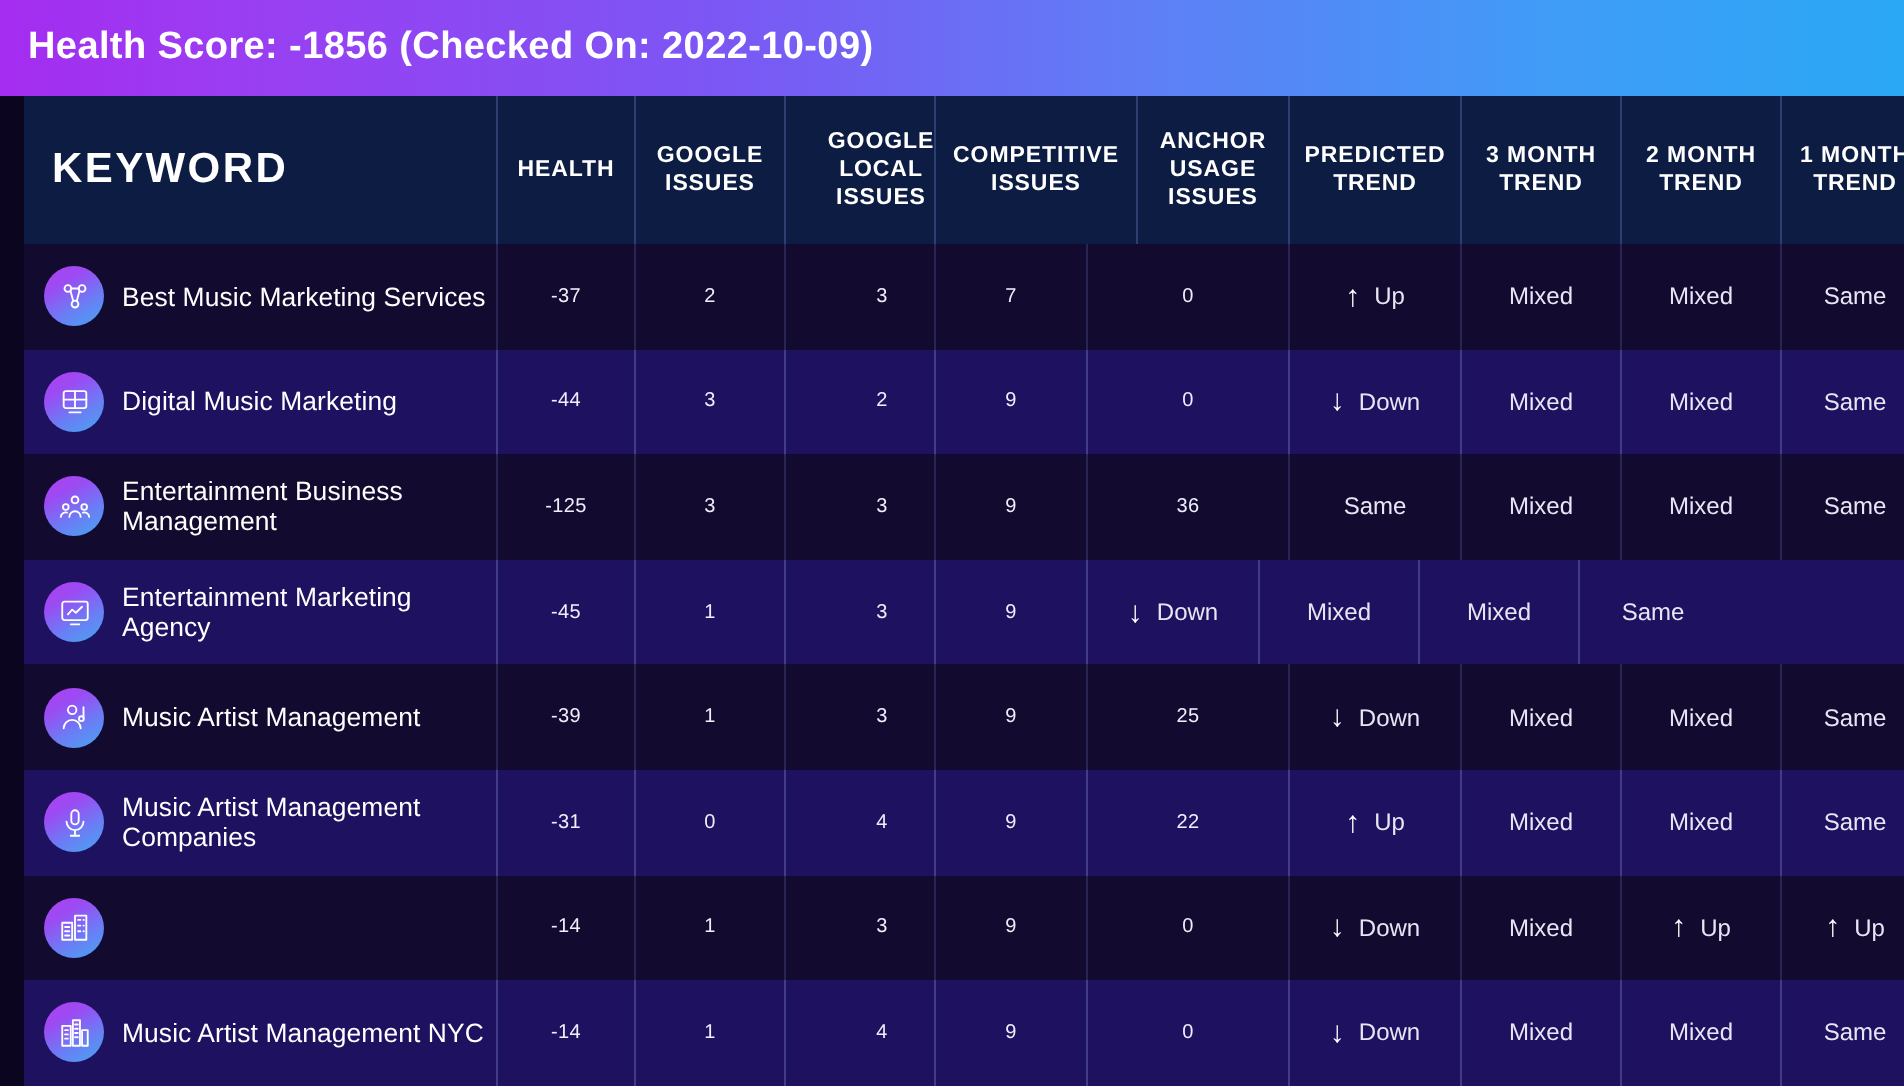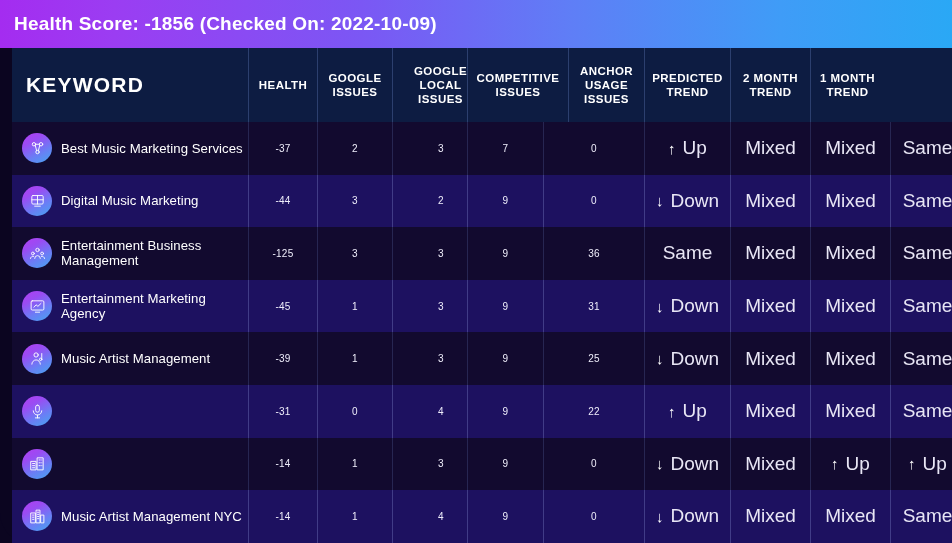--- a/index.html
+++ b/index.html
@@ -143,21 +143,21 @@
     gap: 7px;
     white-space: nowrap;
   }
   .trend-arrow {
     font-size: 15px;
     line-height: 1;
     color: #ffffff;
     font-weight: 300;
     display: inline-block;
   }
-  .trend-label { color: #e8e6f5; font-size: 19px; }
+  .trend-label { color: #e8e6f5; font-size: 12px; }
   .num { color: #efeefb; font-size: 10px; letter-spacing: 0.2px; }
 </style>
 </head>
 <body>
 
 <div class="app">
 
   <div class="banner">
     <div class="banner-title">Health Score: -1856 (Checked On: 2022-10-09)</div>
   </div>
@@ -165,20 +165,21 @@
   <div class="table">
 
     <div class="row thead">
       <div class="th keyword-head c-keyword">KEYWORD</div>
       <div class="th c-health">HEALTH</div>
       <div class="th c-gi">GOOGLE ISSUES</div>
       <div class="th c-gli">GOOGLE LOCAL ISSUES</div>
       <div class="th c-ci">COMPETITIVE ISSUES</div>
       <div class="th c-aui">ANCHOR USAGE ISSUES</div>
       <div class="th c-pt">PREDICTED TREND</div>
+      <div class="th c-m3">3 MONTH TREND</div>
       <div class="th c-m2">2 MONTH TREND</div>
       <div class="th c-m1">1 MONTH TREND</div>
     </div>
 
     <div id="tbody">
         <div class="row tr even">
           <div class="td keyword-cell c-keyword">
             <span class="avatar">
               <svg width="17" height="17" viewBox="0 0 24 24">
                 <circle cx="7" cy="6" r="2.4" stroke="#ffffff" stroke-width="1.3" fill="none" stroke-linecap="round" stroke-linejoin="round"></circle>
@@ -336,23 +337,20 @@
           </div>
           <div class="td c-gi">
             <span class="num">1</span>
           </div>
           <div class="td c-gli">
             <span class="num">3</span>
           </div>
           <div class="td c-aui">
             <span class="num">9</span>
           </div>
-          <div class="td c-ci">
-            <span class="num">31</span>
-          </div>
           <div class="td c-pt">
             <span class="trend">
               <span class="trend-arrow">↓</span>
               <span class="trend-label">Down</span>
             </span>
           </div>
           <div class="td c-m3">
             <span class="trend">
               <span class="trend-label">Mixed</span>
             </span>
@@ -417,20 +415,21 @@
           </div>
         </div>
         <div class="row tr odd">
           <div class="td keyword-cell c-keyword">
             <span class="avatar">
               <svg width="17" height="17" viewBox="0 0 24 24">
                 <rect x="9.4" y="3" width="5.2" height="10" rx="2.6" stroke="#ffffff" stroke-width="1.3" fill="none" stroke-linecap="round" stroke-linejoin="round"></rect>
                 <path d="M6 11a6 6 0 0 0 12 0M12 17v4M9 21h6" stroke="#ffffff" stroke-width="1.3" fill="none" stroke-linecap="round" stroke-linejoin="round"></path>
               </svg>
             </span>
+            <span class="kw-text">Music Artist Management Companies</span>
           </div>
           <div class="td c-health">
             <span class="num">-31</span>
           </div>
           <div class="td c-gi">
             <span class="num">0</span>
           </div>
           <div class="td c-gli">
             <span class="num">4</span>
           </div>

